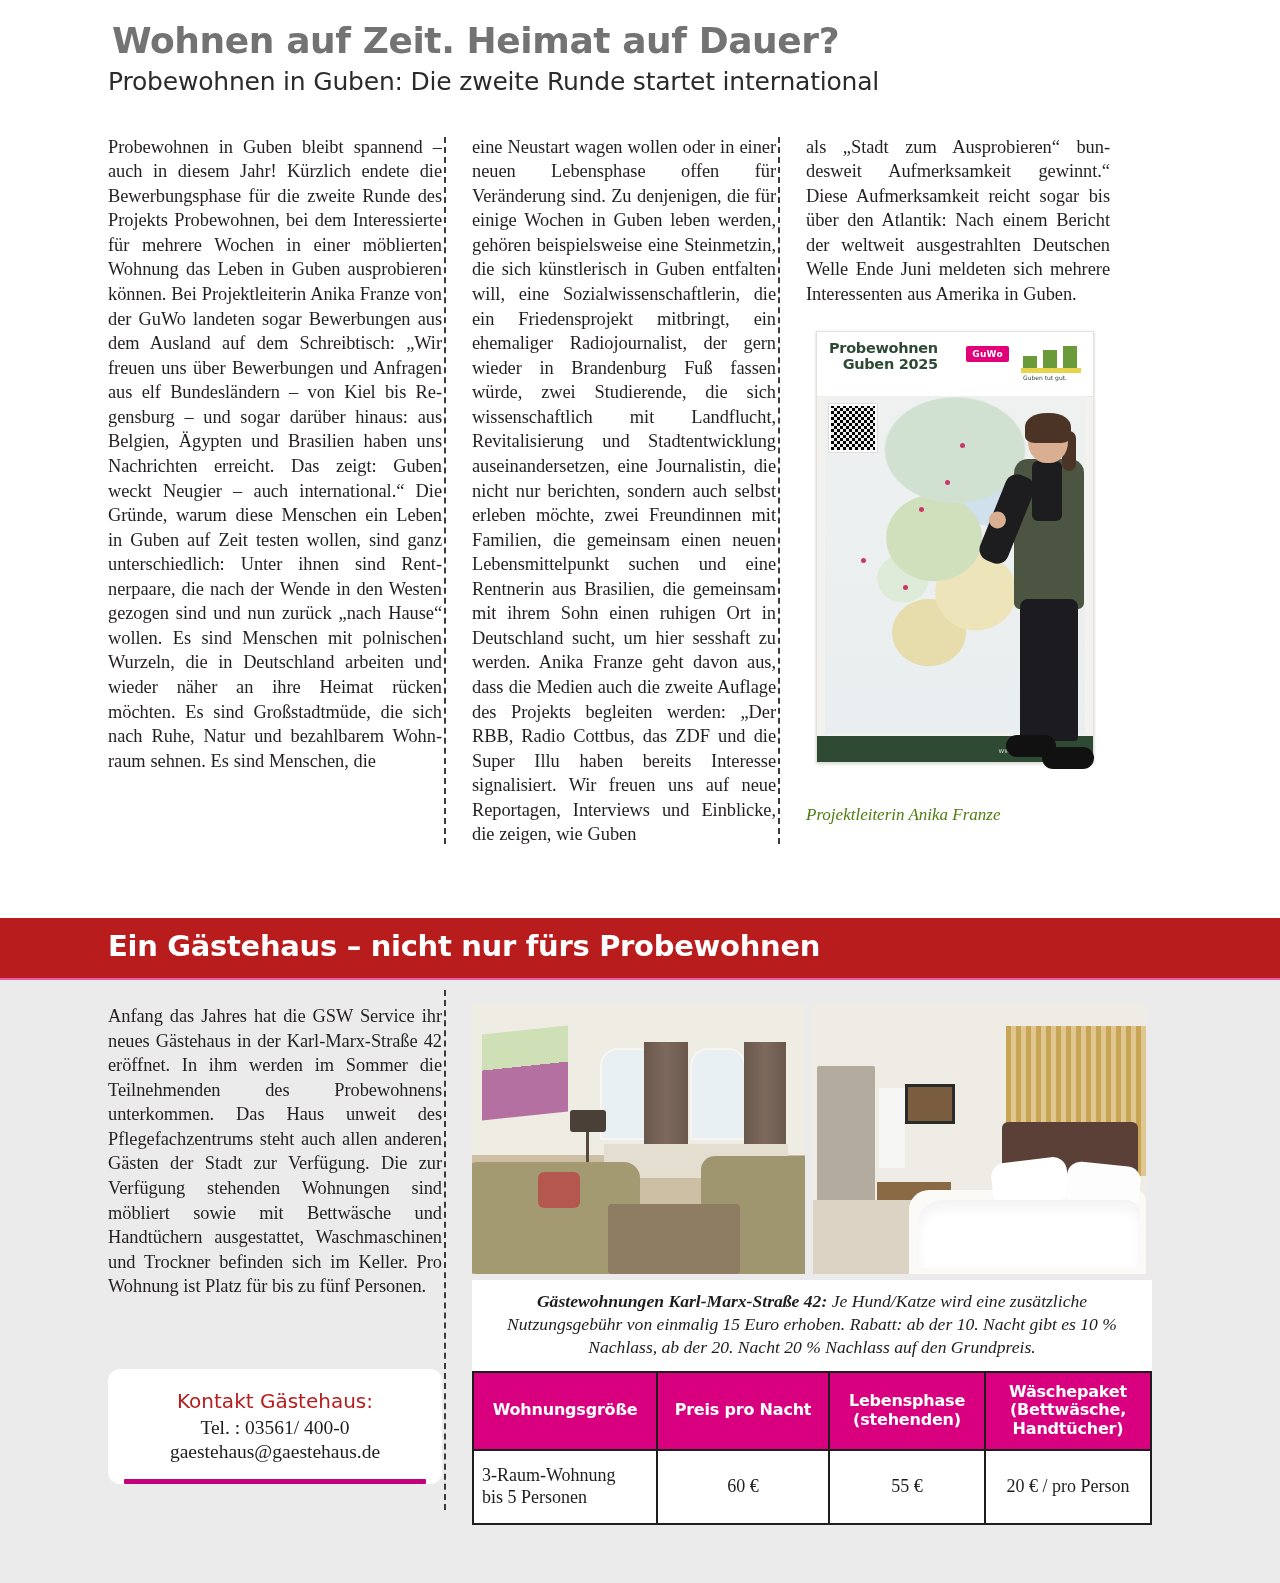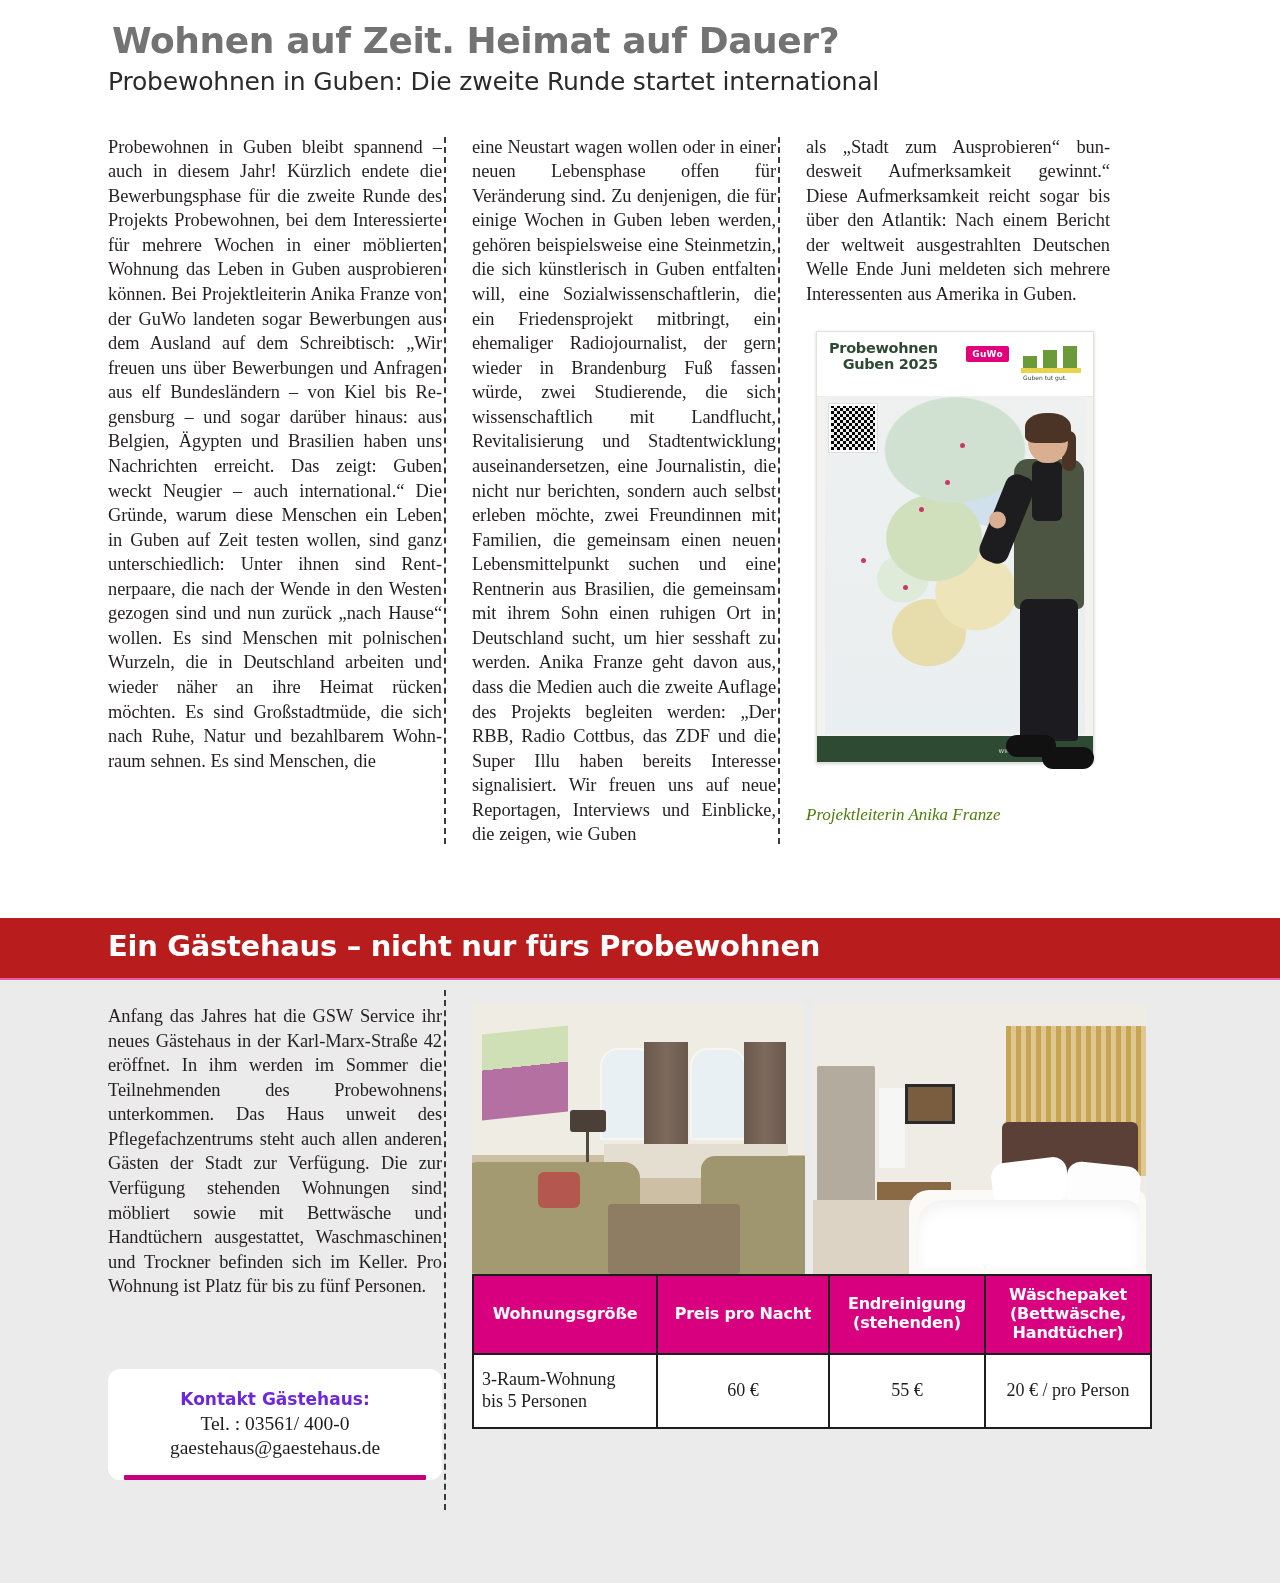--- a/index.html
+++ b/index.html
@@ -216,22 +216,22 @@
     margin-top:70px;
     background:#ffffff;
     border-radius:12px;
     padding:20px 16px 0 16px;
     text-align:center;
     box-sizing:border-box;
     width:334px;
   }
   .contact-title{
     font-family:"DejaVu Sans", sans-serif;
-    font-weight:bold;font-size:17px;
-    color:#6d28d9;margin:0 0 4px 0;
+    font-weight:normal;font-size:20px;
+    color:#b91c1c;margin:0 0 4px 0;
   }
   .contact-line{
     font-family:"Liberation Serif", serif;
     font-size:19.5px;color:#1d1d1d;margin:2px 0;
   }
   .contact-rule{
     margin:16px 0 0 0;height:5px;background:#c4007a;border-radius:1px;
   }
 
   
@@ -445,28 +445,31 @@
           <div class="bd-bench"></div>
           <div class="bd-head"></div>
           <div class="bd-floor"></div>
           <div class="bd-bed"></div>
           <div class="bd-pill1"></div>
           <div class="bd-pill2"></div>
           <div class="bd-duvet"></div>
         </div>
       </div>
 
+      <div class="tbl-caption">
+        <b>Gästewohnungen Karl-Marx-Straße 42:</b><span> Je Hund/Katze wird eine zusätzliche Nutzungsgebühr von einmalig 15 Euro erhoben. Rabatt: ab der 10. Nacht gibt es 10 % Nachlass, ab der 20. Nacht 20 % Nachlass auf den Grundpreis.</span>
+      </div>
 
       <table class="price">
         <thead>
           <tr>
             <th style="width:170px">Wohnungsgröße</th>
             <th style="width:158px">Preis pro Nacht</th>
             <th style="width:142px">
-              <span>Endreinigung</span><br>
+              <span>Lebensphase</span><br>
               <span>(stehenden)</span>
             </th>
             <th>
               <span>Wäschepaket</span><br>
               <span>(Bettwäsche, Handtücher)</span>
             </th>
           </tr>
         </thead>
         <tbody>
           <tr>

